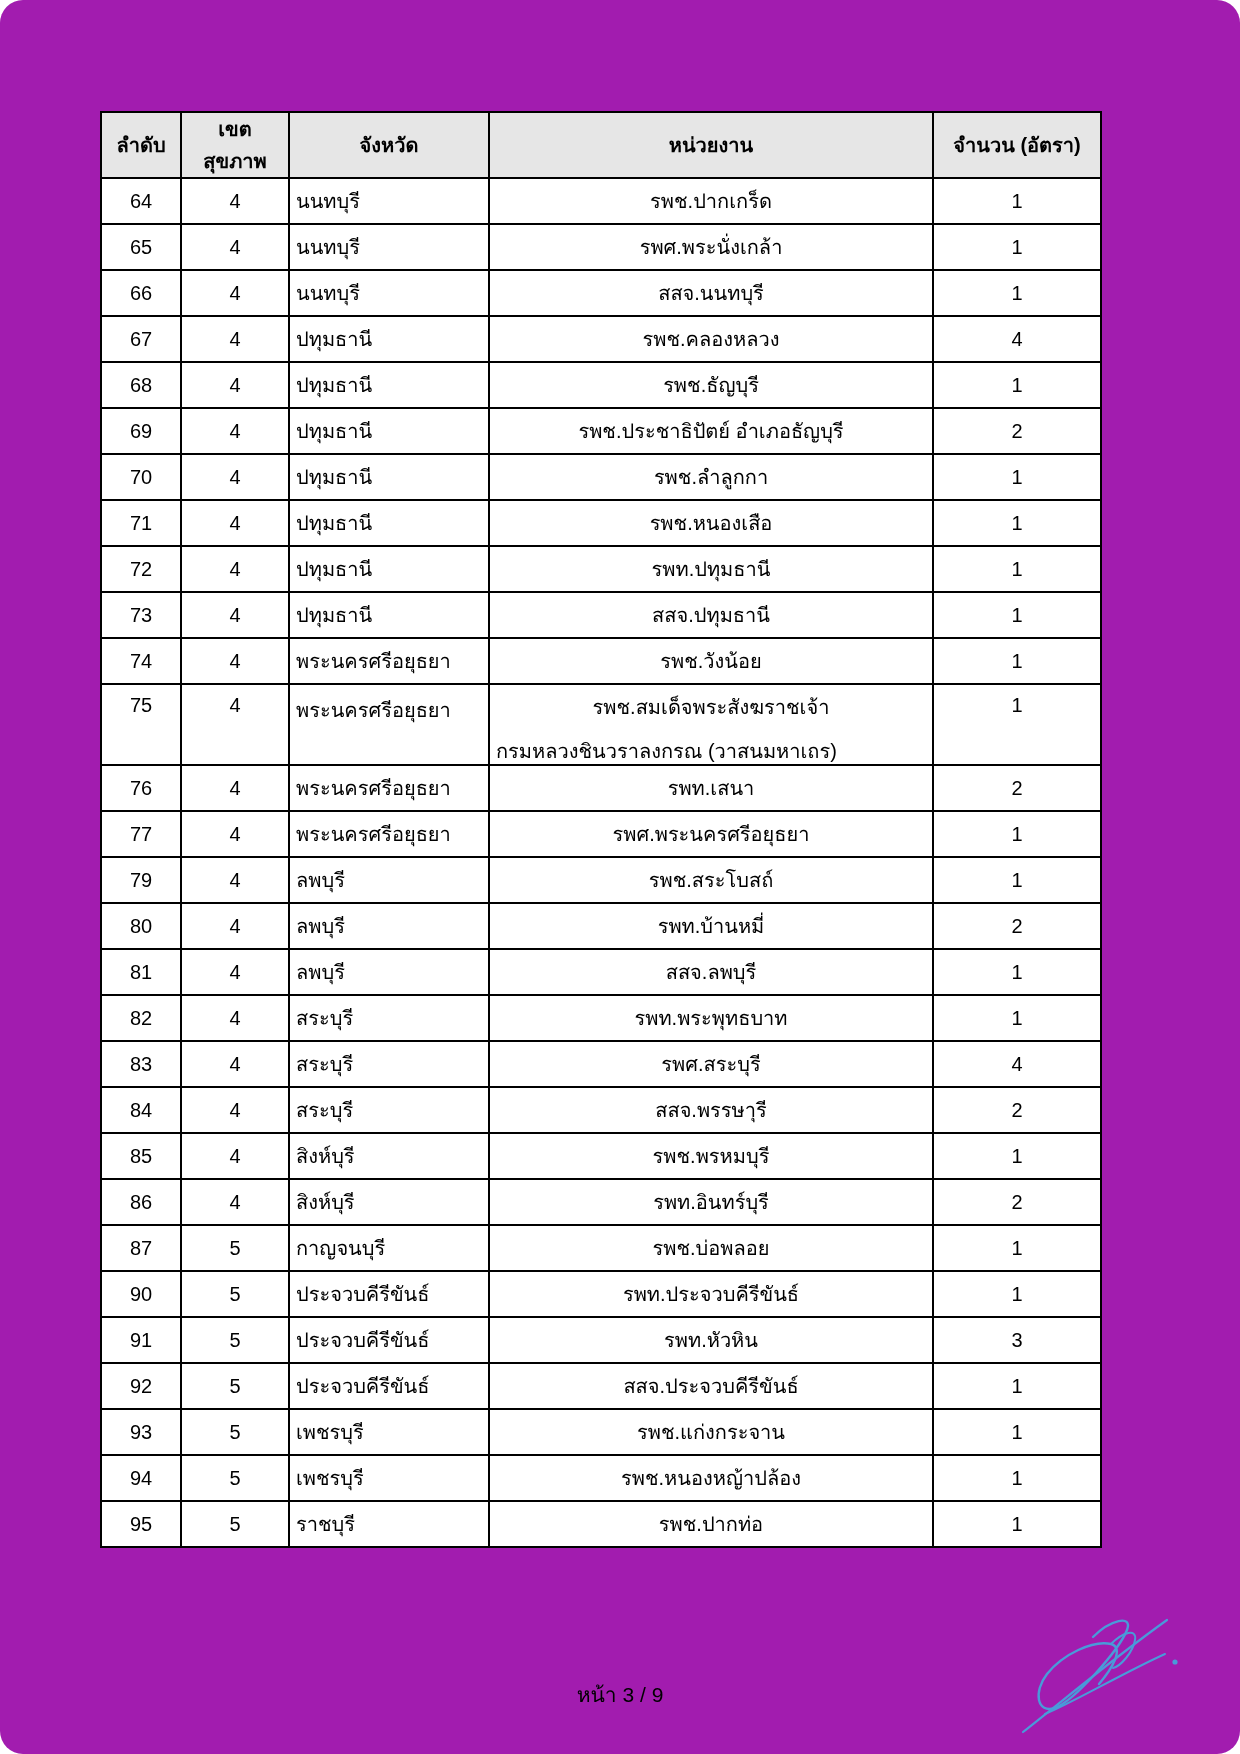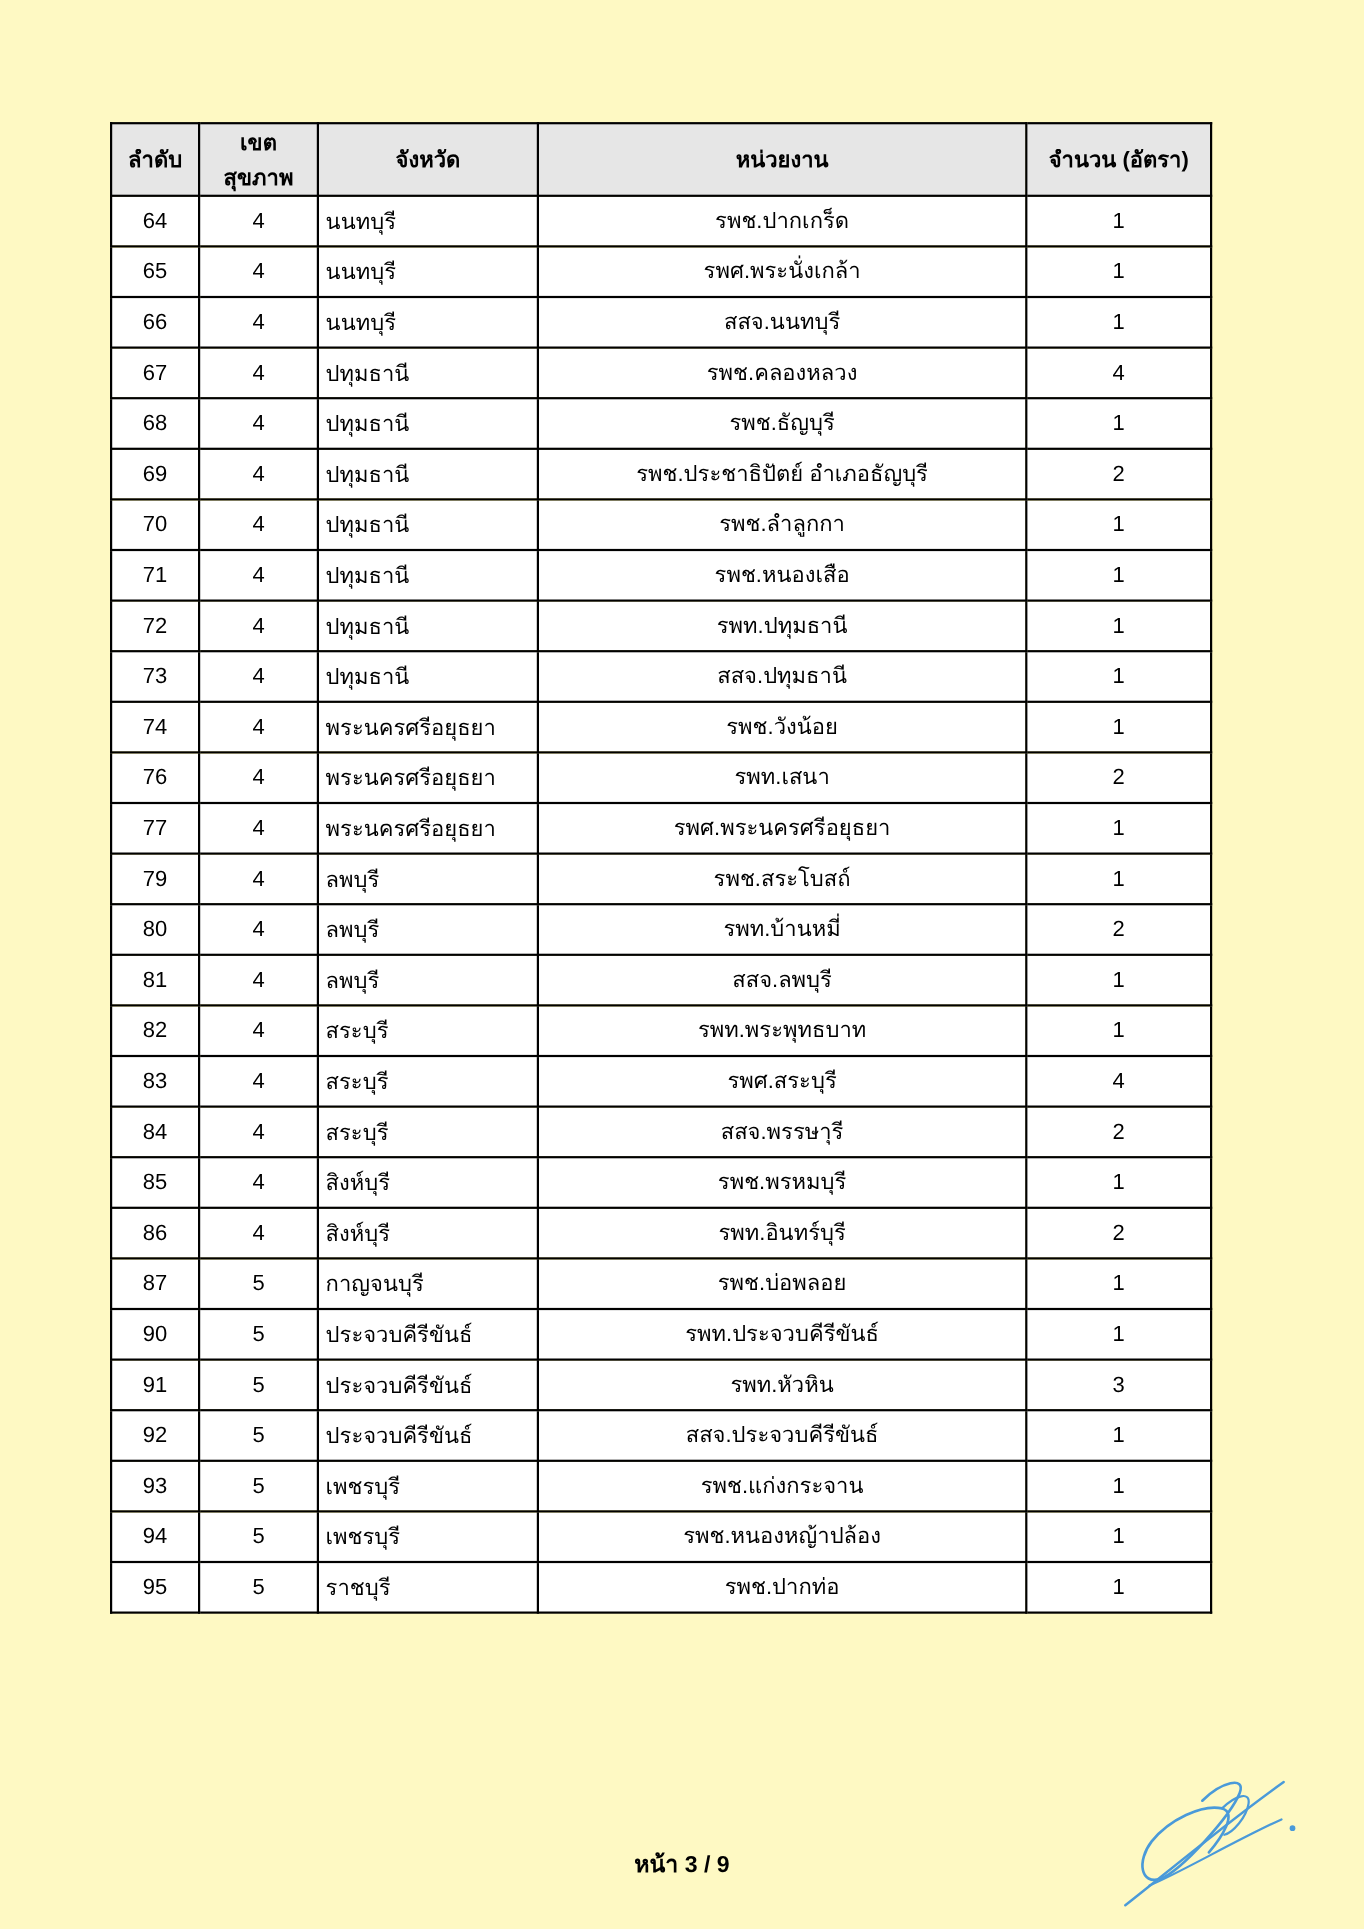--- a/index.html
+++ b/index.html
@@ -1,23 +1,24 @@
 <!DOCTYPE html>
 <html><head>
 <meta charset="utf-8">
 <style>
   html,body{margin:0;padding:0;background:#ffffff;}
   .page{
     position:relative;
     width:1240px;
     height:1754px;
-    background:#fef9c3;
+    background:#a21caf;
     font-family:"Liberation Sans", sans-serif;
     color:#000000;
     overflow:hidden;
+    border-radius:23px;
   }
   table.roster{
     position:absolute;
     left:100px;
     top:111px;
     width:1000px;
     border-collapse:collapse;
     table-layout:fixed;
   }
   table.roster th, table.roster td{
@@ -43,21 +44,20 @@
   tr.tall td{vertical-align:top;padding-top:9px;}
   .unit-line{line-height:26px;text-align:center;}
   .unit-line2{margin-top:18px;line-height:26px;}
   .footer{
     position:absolute;
     left:0;
     top:1678px;
     width:100%;
     text-align:center;
     font-size:21px;
-    font-weight:bold;
   }
   .signature{
     position:absolute;
     left:1015px;
     top:1592px;
     width:170px;
     height:150px;
   }
 </style>
 </head>
@@ -175,20 +175,30 @@
         </tr>
         <tr>
           <td class="c">74</td>
           <td class="c">4</td>
           <td class="l">พระนครศรีอยุธยา</td>
           <td class="l">
             <div class="unit-line">รพช.วังน้อย</div>
           </td>
           <td class="c">1</td>
         </tr>
+        <tr class="tall">
+          <td class="c">75</td>
+          <td class="c">4</td>
+          <td class="l">พระนครศรีอยุธยา</td>
+          <td class="l">
+            <div class="unit-line">รพช.สมเด็จพระสังฆราชเจ้า</div>
+            <div class="unit-line2">กรมหลวงชินวราลงกรณ (วาสนมหาเถร)</div>
+          </td>
+          <td class="c">1</td>
+        </tr>
         <tr>
           <td class="c">76</td>
           <td class="c">4</td>
           <td class="l">พระนครศรีอยุธยา</td>
           <td class="l">
             <div class="unit-line">รพท.เสนา</div>
           </td>
           <td class="c">2</td>
         </tr>
         <tr>

